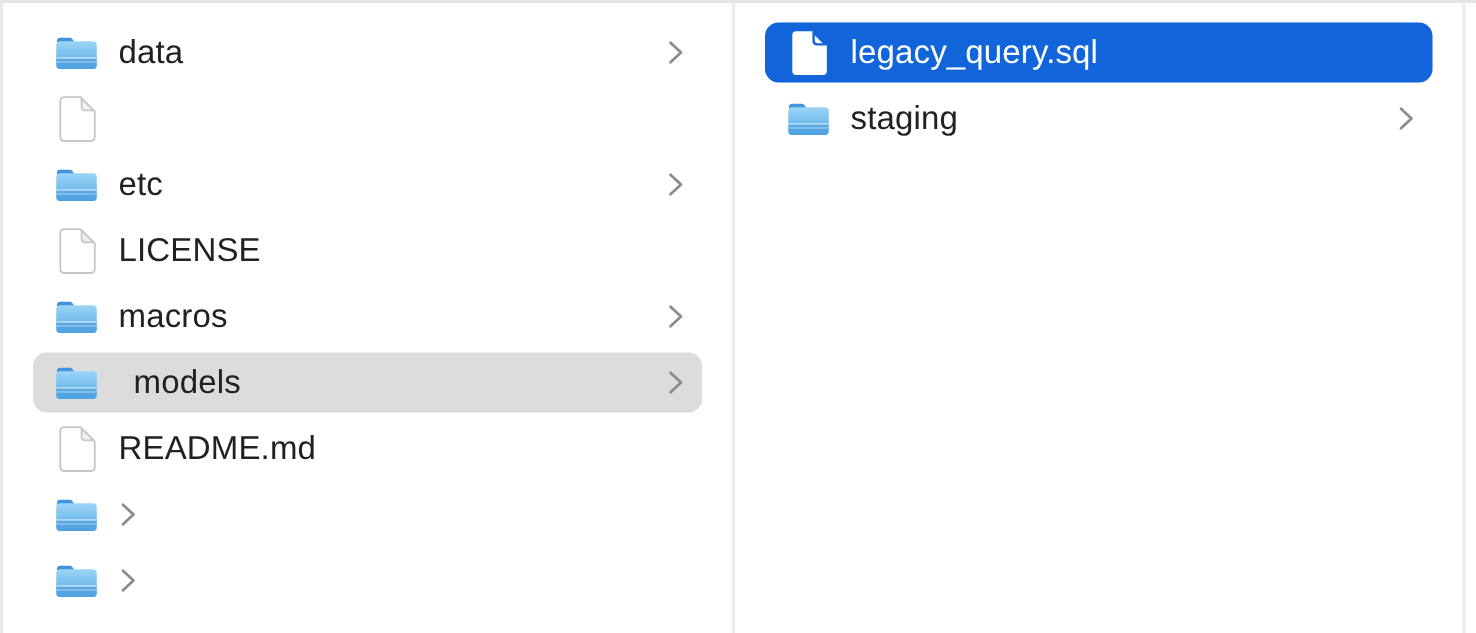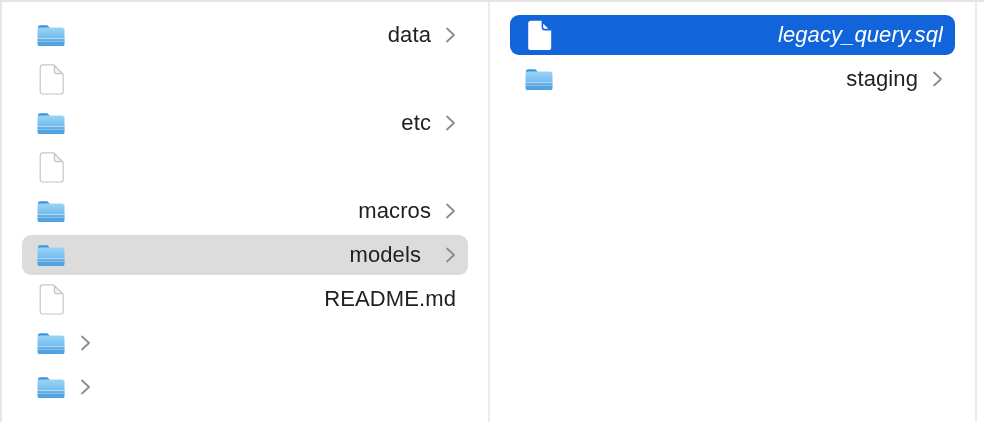--- a/index.html
+++ b/index.html
@@ -10,21 +10,20 @@
   }
   .finder {
     width: 984px;
     height: 422px;
     box-sizing: border-box;
     background: #ffffff;
     border-top: 2px solid #e4e4e4;
     border-left: 2px solid #e6e6e6;
     display: flex;
     overflow: hidden;
-    text-align: right;
   }
   .column {
     box-sizing: border-box;
     padding-top: 13px;
     border-right: 2px solid #ebebeb;
     overflow: hidden;
   }
   .column.col-0 { width: 488px; }
   .column.col-1 { width: 487px; }
   .column-stub { flex: 1; background: #ffffff; }
@@ -52,21 +51,21 @@
     justify-content: center;
   }
   .label {
     flex: 1;
     font-size: 22px;
     color: var(--text-color, #212123);
     white-space: nowrap;
     overflow: hidden;
     letter-spacing: 0.1px;
   }
-  .row.sel-active .label { color: var(--text-selected, #ffffff); font-style: italic; }
+  .row.sel-active .label { color: var(--text-selected, #ffffff); }
 
   .chevron {
     flex: 0 0 12px;
     height: 18px;
     display: flex;
     align-items: center;
   }
   .chevron svg { display: block; }
   .chevron polyline {
     fill: none;
@@ -151,20 +150,21 @@
     </svg>
   </span>
       </div>
       <div class="row">
     <span class="icon-box">
           <svg width="25" height="31" viewBox="0 0 25 31">
     <path class="file-page" d="M3.8 0.8 H14.6 L24.2 10.4 V27.4 q0 2.6 -2.6 2.6 H3.8 q-2.6 0 -2.6 -2.6 V3.4 q0 -2.6 2.6 -2.6 Z"></path>
     <path class="file-fold" d="M15.4 1.6 V7.2 q0 2.4 2.4 2.4 h5.6 Z"></path>
   </svg>
         </span>
+    <span class="label">LICENSE</span>
   </div>
       <div class="row">
     <span class="icon-box">
           <svg width="30" height="26" viewBox="0 0 30 26">
     <defs>
       <linearGradient id="fgrad" x1="0" y1="0" x2="0" y2="1">
         <stop offset="0" stop-color="#9bd5f6"></stop>
         <stop offset="1" stop-color="#57a9e8"></stop>
       </linearGradient>
       <clipPath id="fclip">

